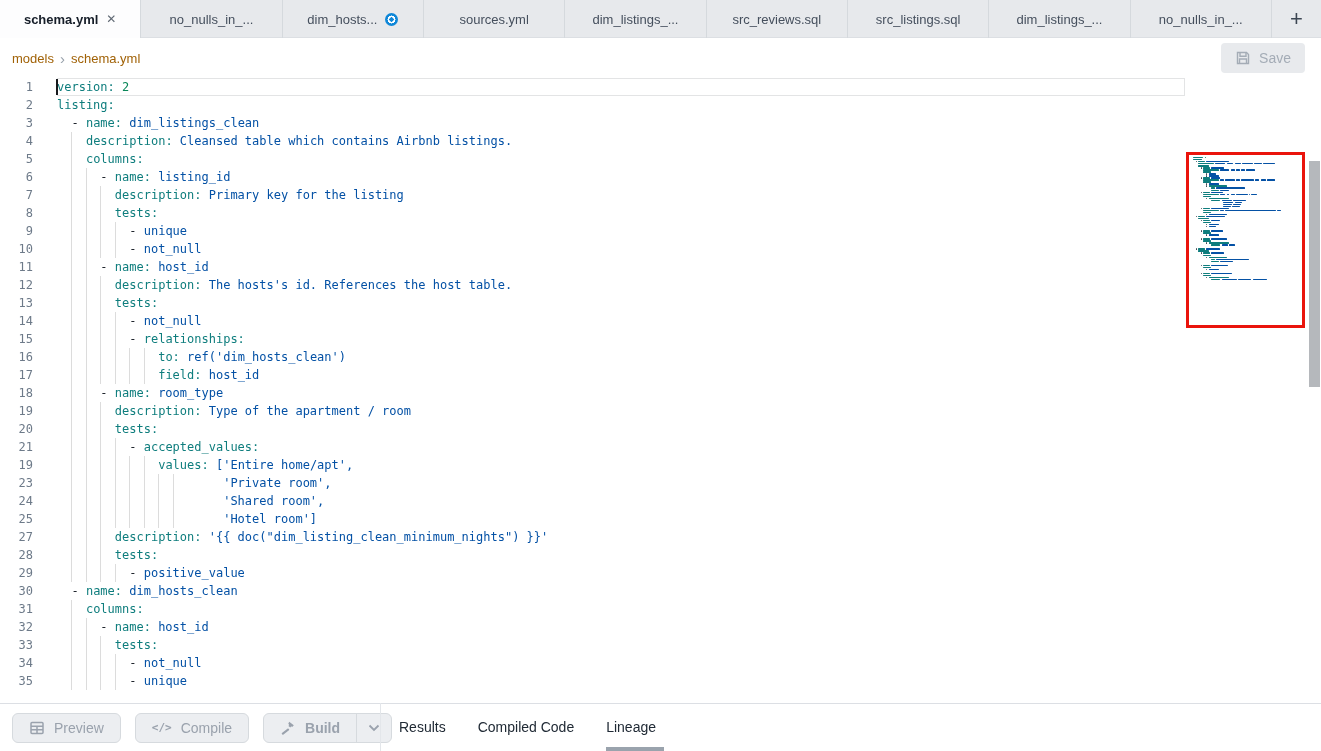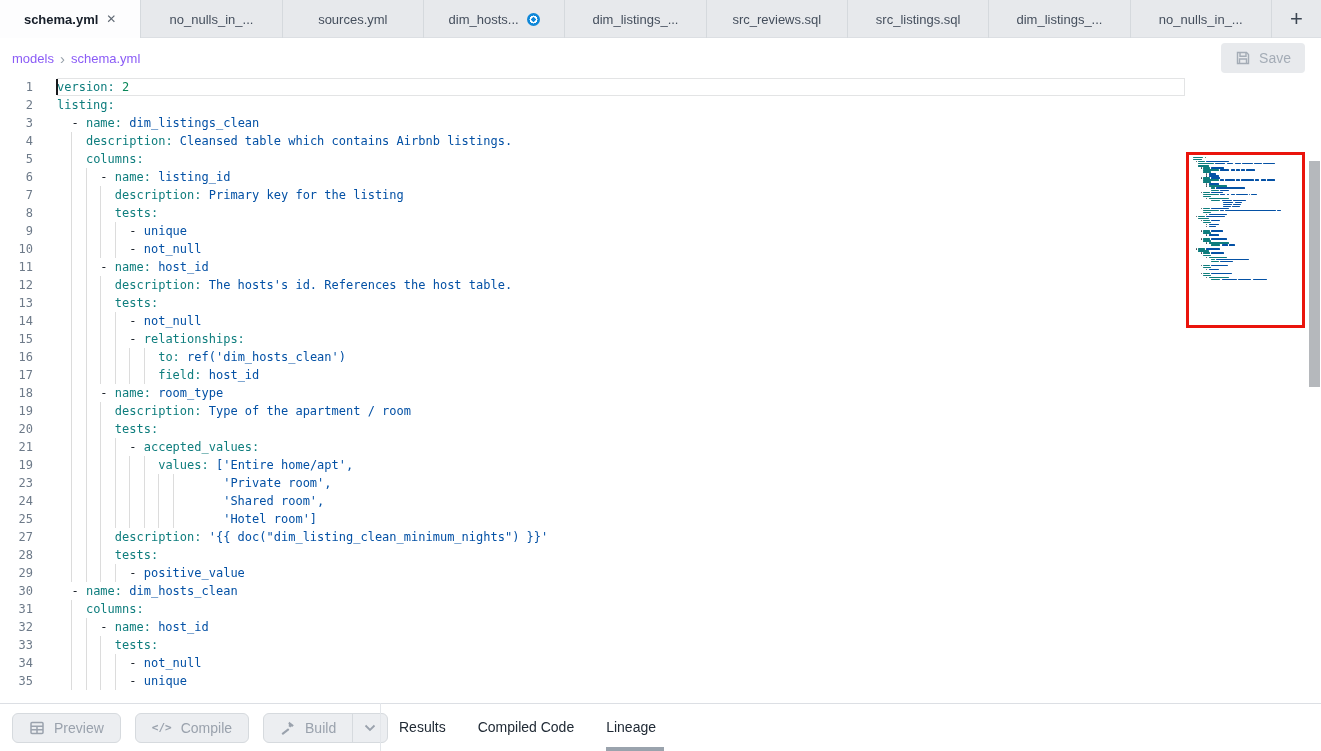--- a/index.html
+++ b/index.html
@@ -15,21 +15,21 @@
   .tab.active { background:#fdfdfe; box-shadow:none; color:#161e29; font-weight:bold; }
   .tab .close { font-size:12px; color:#5f6873; font-weight:normal; line-height:1; }
   .tab .dot { width:13px; height:13px; border-radius:50%; flex:none;
               background: radial-gradient(circle at 50% 50%, var(--c-dot) 0 2.1px, #ffffff 2.3px 3.9px, var(--c-dot) 4.1px 100%); }
   .newtab { flex:0 0 49px; display:flex; align-items:center; justify-content:center;
             font-size:22px; color:#3c4653; box-shadow: inset 0 -1px 0 #dcdfe3; cursor:pointer; }
 
   
   .crumbbar { position:absolute; left:0; top:38px; width:1321px; height:40px; background:#ffffff;
               display:flex; align-items:center; padding-left:12px; }
-  .crumb { font-size:13px; color:#8b5cf6; }
+  .crumb { font-size:13px; color:#a16207; }
   .crumb-sep { font-size:15px; color:#98a1ab; margin:0 6px; }
   .savebtn { margin-left:auto; margin-right:16px; height:30px; padding:0 14px;
              background:#e8eaed; border:none; border-radius:4px; display:flex; align-items:center; gap:8px;
              font-size:14px; color:#a4acb6; font-family:inherit; }
 
   
   .editor { position:absolute; left:0; top:78px; width:1321px; height:625px; background:#fff; overflow:hidden; }
   .curline { position:absolute; left:57px; top:0; width:1128px; height:18px;
              border:1px solid #e3e4e5; pointer-events:none; }
   .cursor { position:absolute; left:56px; top:1px; width:1.5px; height:16px; background:#17191c; }
@@ -56,21 +56,21 @@
   
   .bottombar { position:absolute; left:0; top:703px; width:1321px; height:48px; background:#fff;
                border-top:1px solid #dcdfe4; display:flex; align-items:center; }
   .btngroup { display:flex; align-items:center; gap:14px; padding-left:12px; }
   .tbtn { height:30px; padding:0 16px; display:flex; align-items:center; gap:9px;
           background:#eceef1; border:1px solid #d6dade; border-radius:6px;
           font-size:14px; color:#9aa2ad; font-family:inherit; }
   .splitbtn { display:flex; align-items:stretch; height:30px; background:#eceef1;
               border:1px solid #d6dade; border-radius:6px; overflow:hidden; }
   .splitmain { display:flex; align-items:center; gap:9px; padding:0 16px;
-               font-size:14px; color:#9aa2ad; }
+               font-size:14px; color:#9aa2ad;font-weight:bold; }
   .splitchev { display:flex; align-items:center; justify-content:center; width:35px;
                border-left:1px solid #d6dade; color:#9aa2ad; }
   .panel-sep { position:absolute; left:380px; top:703px; width:1px; height:48px; background:#e3e6ea; }
   .paneltabs { position:absolute; left:380px; top:703px; height:48px; display:flex;
                align-items:center; gap:32px; padding-left:19px; }
   .ptab { position:relative; height:48px; display:flex; align-items:center;
           font-size:14px; color:#202a35; cursor:pointer; }
   .ptab .underline { position:absolute; left:0; bottom:0; width:58px; height:4px; background:#9aa3ad; }
   .icn { display:inline-flex; align-items:center; }
   .codeicn { font-family:"DejaVu Sans Mono", monospace; font-size:11px; font-weight:bold; }
@@ -81,25 +81,25 @@
 <div class="tabbar">
 
   <div class="tab active">
       <span>schema.yml</span>
       <span class="close">✕</span>
     </div>
     <div class="tab">
       <span>no_nulls_in_...</span>
     </div>
     <div class="tab">
-      <span>sources.yml</span>
-    </div>
-    <div class="tab">
       <span>dim_hosts...</span>
       <span class="dot"></span>
+    </div>
+    <div class="tab">
+      <span>sources.yml</span>
     </div>
     <div class="tab">
       <span>dim_listings_...</span>
     </div>
     <div class="tab">
       <span>src_reviews.sql</span>
     </div>
     <div class="tab">
       <span>src_listings.sql</span>
     </div>

